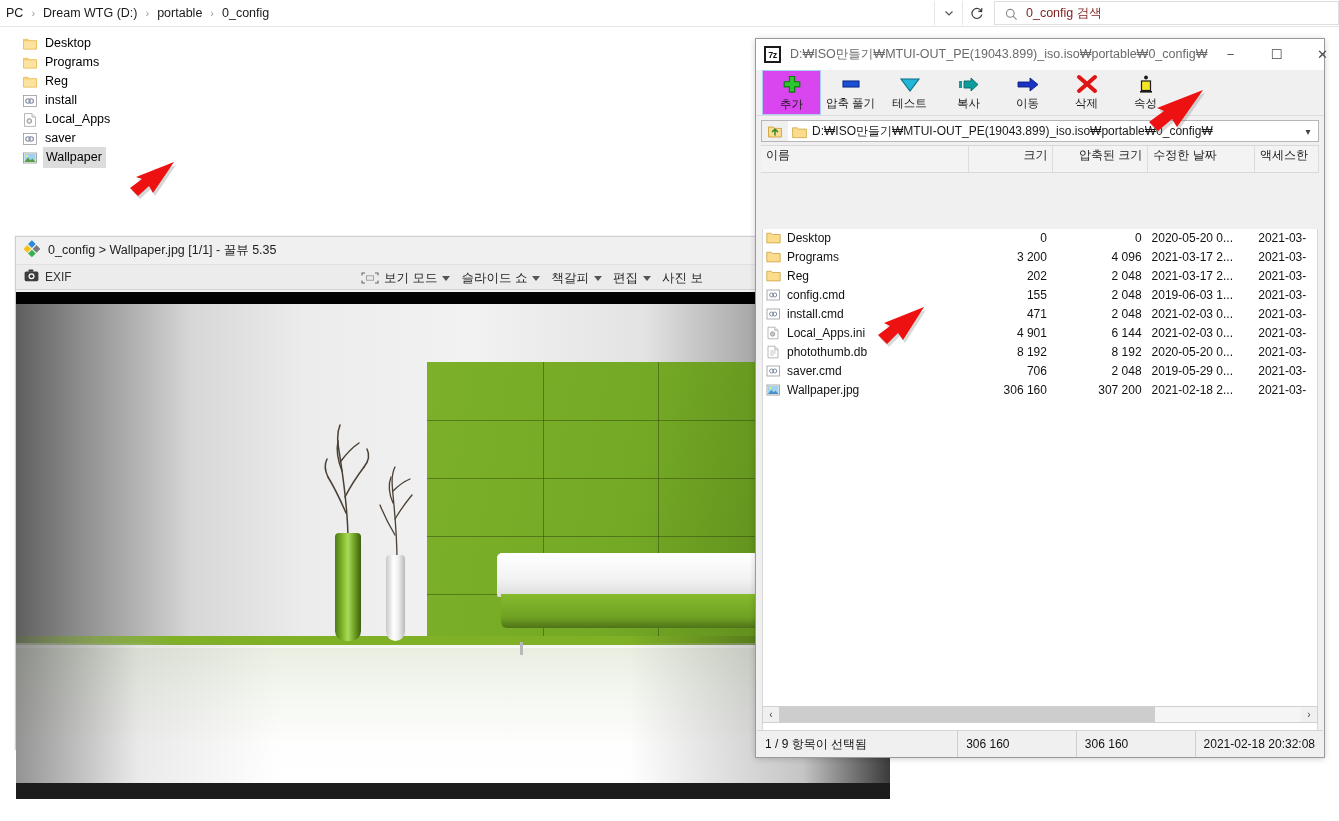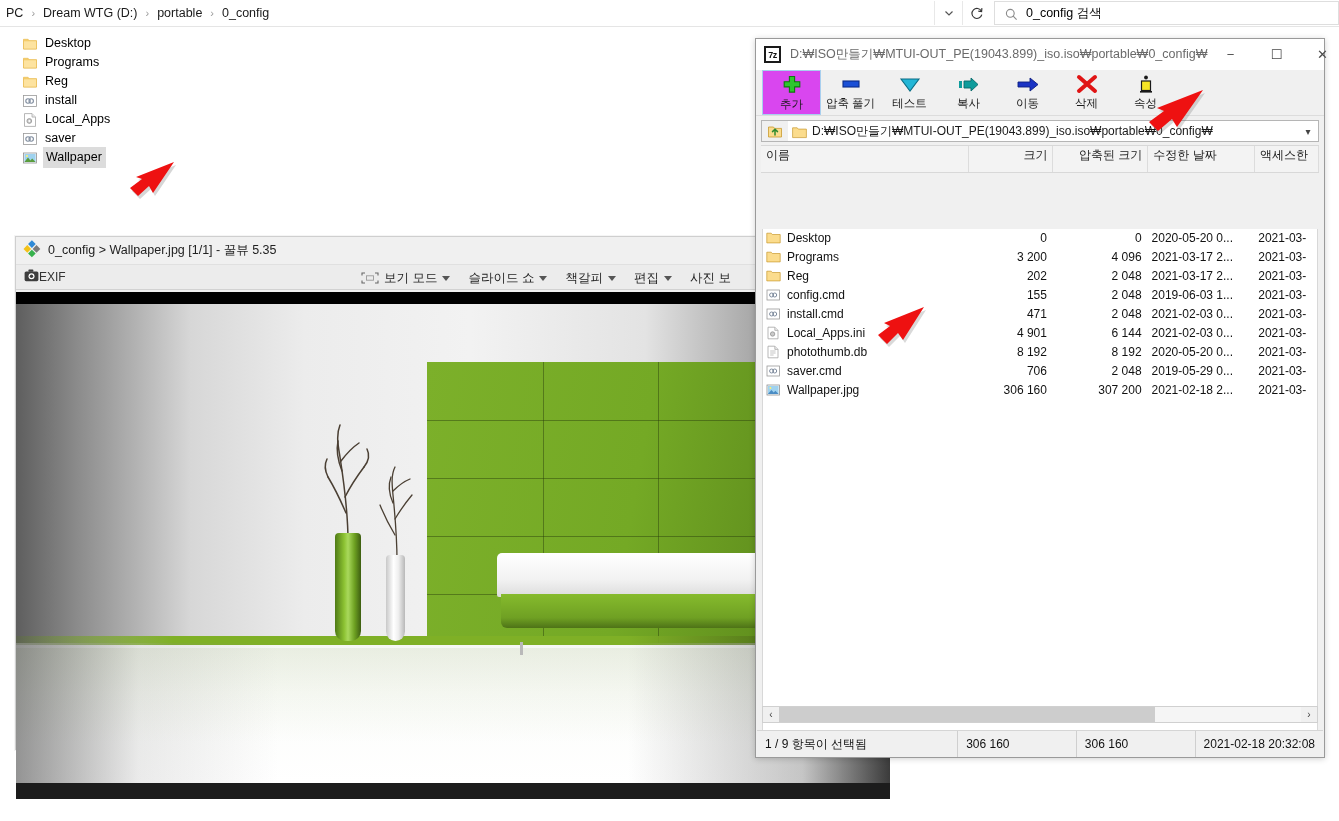--- a/index.html
+++ b/index.html
@@ -15,41 +15,41 @@
   .crumb { font-size:12.5px; color:#1a1a1a; padding:2px 4px; white-space:nowrap; }
   .crumb-sep { color:#9a9a9a; font-size:11px; padding:0 4px; }
   .addr-rest { flex:1 1 auto; height:24px; }
   .addr-chev { width:28px; height:24px; display:flex; align-items:center; justify-content:center;
     color:#555; font-size:12px; border-left:1px solid #e8e8e8;}
   .addr-refresh { width:28px; height:24px; display:flex; align-items:center; justify-content:center;
     color:#333; font-size:14px; border-left:1px solid #e8e8e8; }
   #exp-search { width:345px; height:24px; margin-left:4px; border:1px solid #dedede;
     display:flex; align-items:center; gap:8px; padding-left:10px; background:#fff; }
   #exp-search .mag { width:13px; height:13px; flex:0 0 auto; }
-  #exp-search .stxt { font-size:12.5px; color:#000000; }
+  #exp-search .stxt { font-size:12.5px; color:#7f1d1d; }
 
   
   #exp-list { position:absolute; left:0; top:34px; width:300px; }
   .exp-item { height:19px; display:flex; align-items:center; padding-left:22px; gap:7px; }
   .exp-item .lbl { font-size:12.5px; color:#000; line-height:19px; }
   .exp-item.sel .lbl { background:#dcdcdc; padding:1px 4px 1px 3px; margin-left:-2px; }
   .ic { width:16px; height:16px; flex:0 0 auto; position:relative; }
 
   
   #viewer { position:absolute; left:15px; top:236px; width:874px; height:514px;
     background:#f0f0f0; border:1px solid #cfcfcf; box-shadow:0 0 0 1px rgba(0,0,0,.04); }
   #viewer-title { height:27px; display:flex; align-items:center; gap:7px; padding-left:7px;
     background:#f0f0f0; }
   #viewer-title .ttxt { font-size:12.5px; color:#222; white-space:nowrap; }
   #viewer-toolbar { height:26px; background:#ececec; border-top:1px solid #e0e0e0;
     border-bottom:1px solid #d2d2d2; display:flex; align-items:center; padding-left:8px;
     position:relative; }
-  .tb-exif { display:flex; align-items:center; gap:0; }
+  .tb-exif { display:flex; align-items:center; gap:6px; }
   .tb-exif .etxt { font-size:12px; color:#333; }
-  .tb-right { position:absolute; left:345px; top:0; height:26px; display:flex; align-items:center; gap:18px; }
+  .tb-right { position:absolute; left:345px; top:0; height:26px; display:flex; align-items:center; gap:11px; }
   .tb-btn { display:flex; align-items:center; gap:5px; font-size:12.5px; color:#222; }
   .caret { width:0; height:0; border-left:4.5px solid transparent; border-right:4.5px solid transparent;
     border-top:5px solid #555; }
   .viewmode-ic { width:18px; height:12px; position:relative; }
   #viewer-canvas { position:absolute; left:0; top:55px; width:874px; height:507px; overflow:hidden;
     background:#000; }
 
   
   #scene { position:absolute; left:0; top:0; width:874px; height:507px; }
   #sc-topbar { position:absolute; left:0; top:0; width:100%; height:12px; background:#000; }

